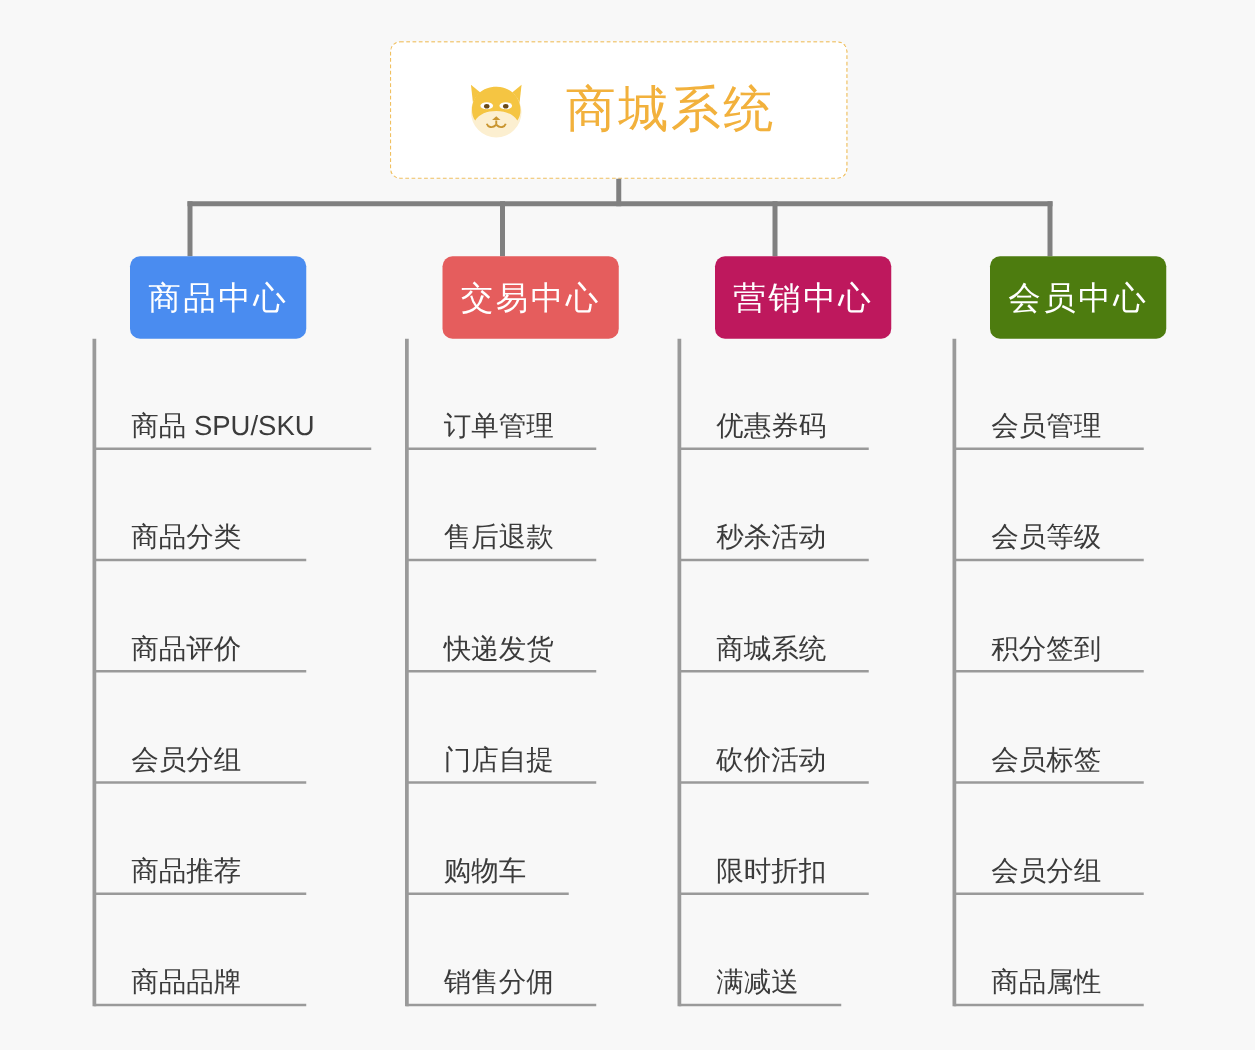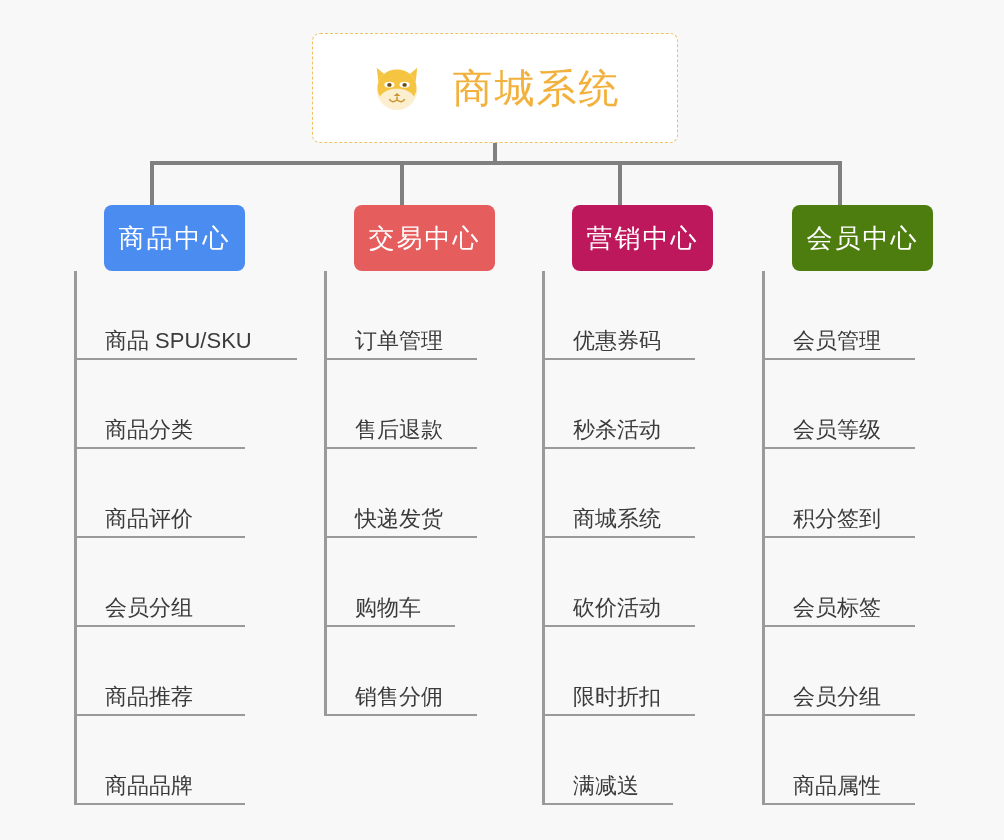--- a/index.html
+++ b/index.html
@@ -188,20 +188,24 @@
           </div>
           <div class="leaf-item">
             <div class="leaf-rule" style="width: 152px;"></div>
             <span class="leaf-label">售后退款</span>
           </div>
           <div class="leaf-item">
             <div class="leaf-rule" style="width: 152px;"></div>
             <span class="leaf-label">快递发货</span>
           </div>
           <div class="leaf-item">
+            <div class="leaf-rule" style="width: 152px;"></div>
+            <span class="leaf-label">门店自提</span>
+          </div>
+          <div class="leaf-item">
             <div class="leaf-rule" style="width: 130px;"></div>
             <span class="leaf-label">购物车</span>
           </div>
           <div class="leaf-item">
             <div class="leaf-rule" style="width: 152px;"></div>
             <span class="leaf-label">销售分佣</span>
           </div>
         </div>
       </div>
       <div class="column" style="left: 525px;">

